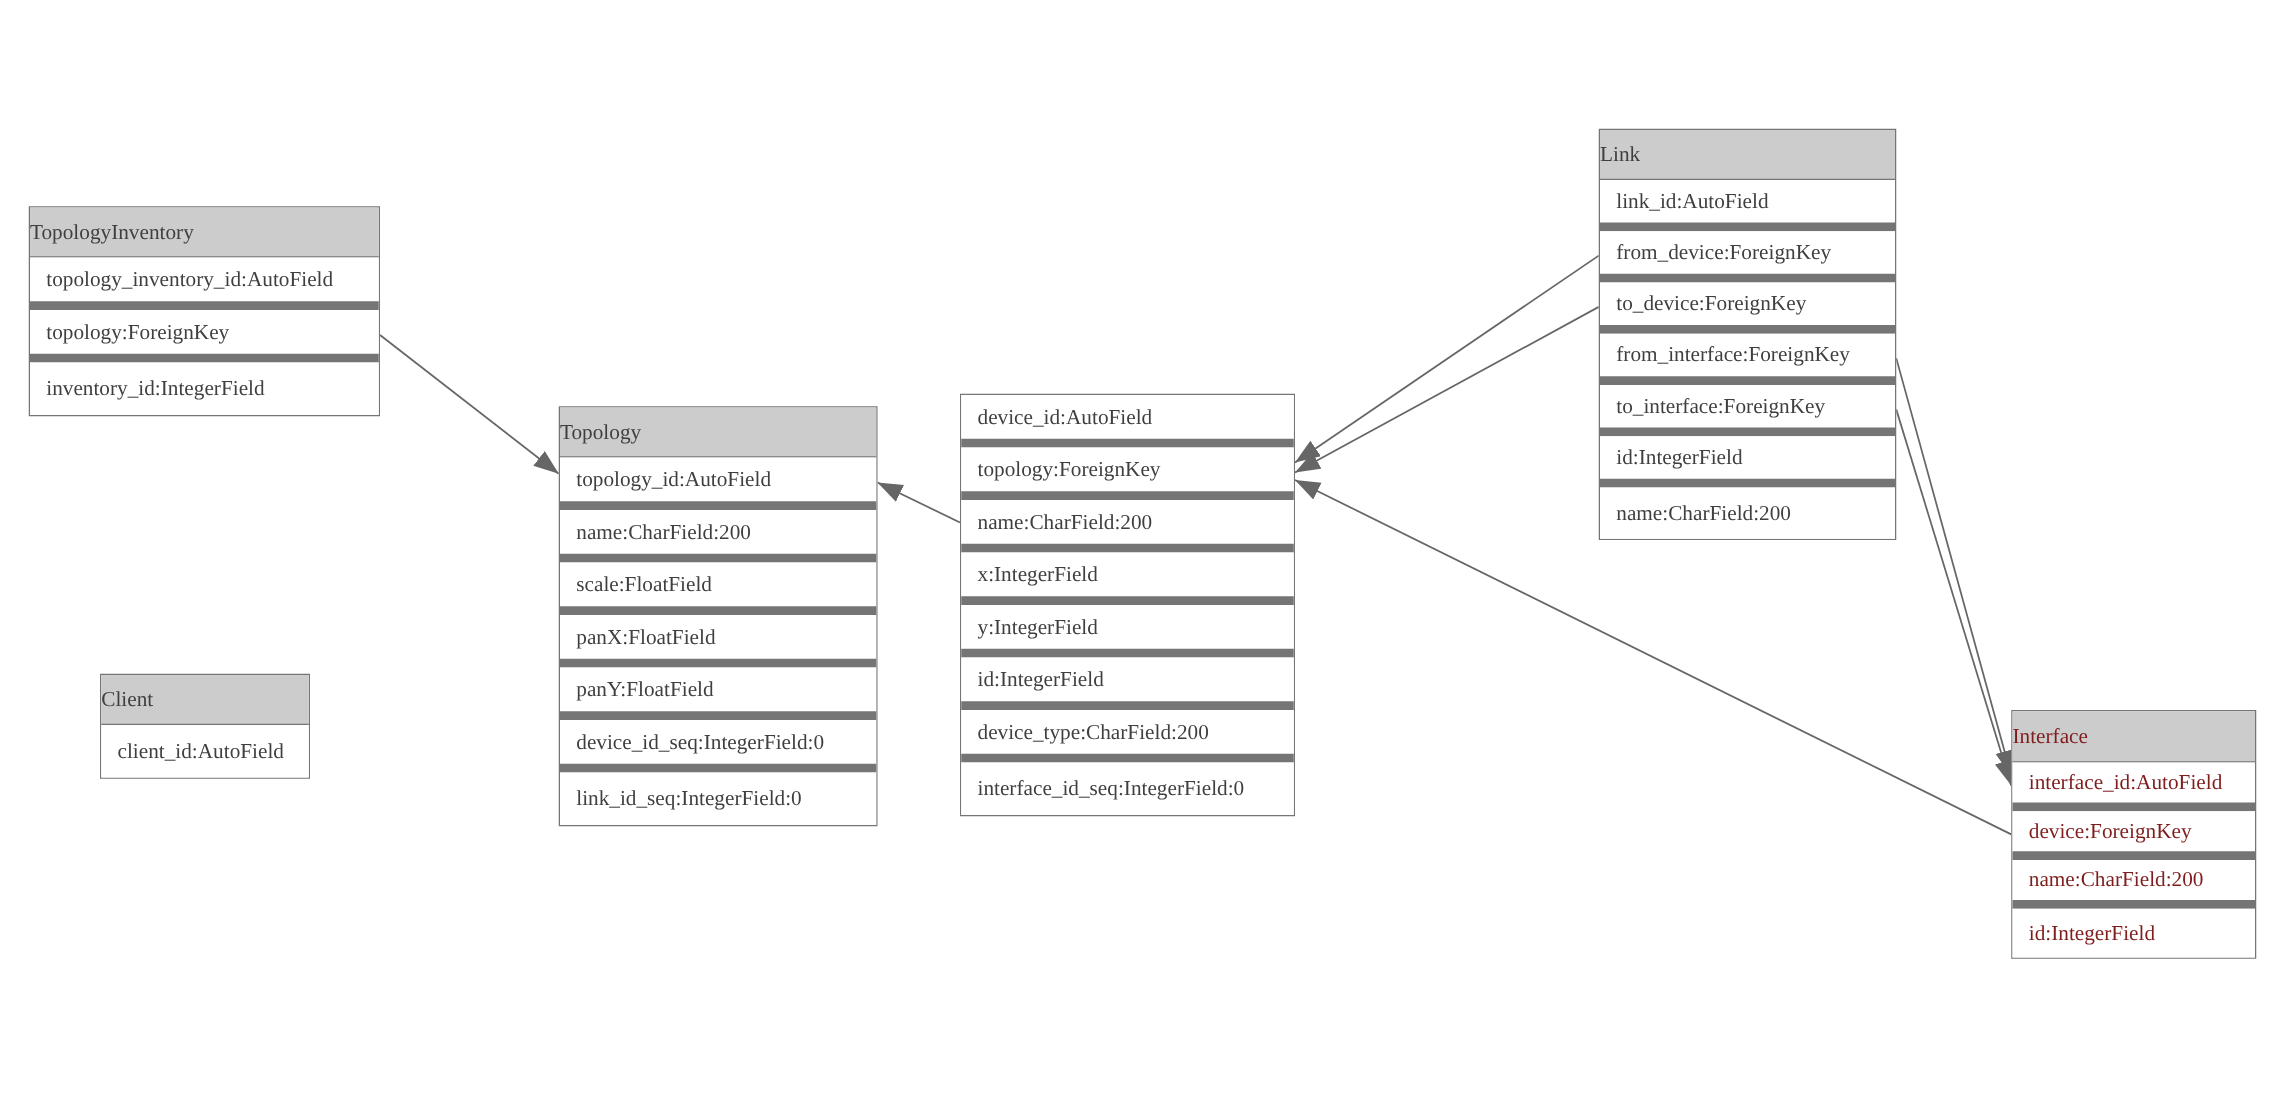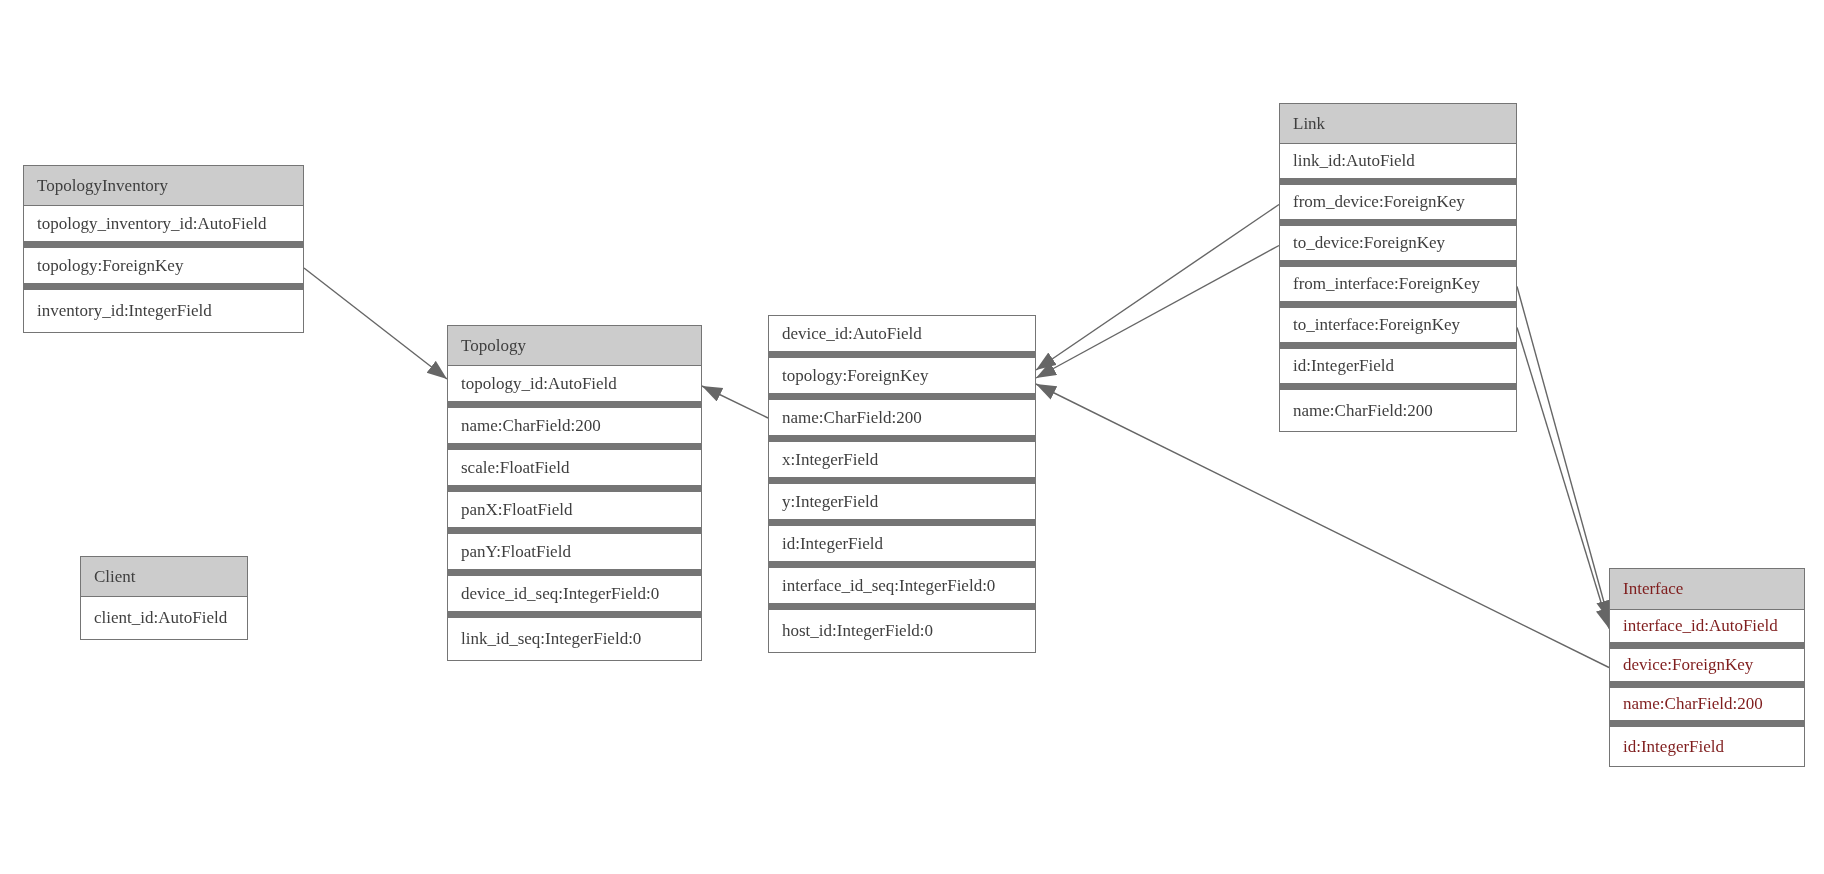--- a/index.html
+++ b/index.html
@@ -28,21 +28,20 @@
     background: #ffffff;
     border: 1px solid #757575;
     box-sizing: border-box;
     font-size: 17px;
     color: #3f3f3f;
   }
   .entity-header {
     background: #cccccc;
     border-bottom: 1px solid #757575;
     box-sizing: border-box;
-    padding-left: 13px;
     display: flex;
     align-items: center;
     white-space: nowrap;
     overflow: hidden;
   }
   .entity-row {
     background: #ffffff;
     border-bottom: 7px solid #a3a3a3;
     box-sizing: border-box;
     padding-left: 13px;
@@ -85,33 +84,33 @@
       <div class="entity" style="left: 447px; top: 325px; width: 255px; border-color: rgb(117, 117, 117); color: rgb(63, 63, 63); text-align: right;">
         <div class="entity-header" style="height: 40px; background: rgb(204, 204, 204); border-bottom-color: rgb(117, 117, 117);">Topology</div>
         <div class="entity-row" style="height: 42px; background: rgb(255, 255, 255); border-bottom-color: rgb(117, 117, 117);">topology_id:AutoField</div>
         <div class="entity-row" style="height: 42px; background: rgb(255, 255, 255); border-bottom-color: rgb(117, 117, 117);">name:CharField:200</div>
         <div class="entity-row" style="height: 42px; background: rgb(255, 255, 255); border-bottom-color: rgb(117, 117, 117);">scale:FloatField</div>
         <div class="entity-row" style="height: 42px; background: rgb(255, 255, 255); border-bottom-color: rgb(117, 117, 117);">panX:FloatField</div>
         <div class="entity-row" style="height: 42px; background: rgb(255, 255, 255); border-bottom-color: rgb(117, 117, 117);">panY:FloatField</div>
         <div class="entity-row" style="height: 42px; background: rgb(255, 255, 255); border-bottom-color: rgb(117, 117, 117);">device_id_seq:IntegerField:0</div>
         <div class="entity-row" style="height: 42px; background: rgb(255, 255, 255); border-bottom-color: rgb(117, 117, 117);">link_id_seq:IntegerField:0</div>
       </div>
-      <div class="entity" style="left: 80px; top: 556px; width: 168px; border-color: rgb(117, 117, 117); color: rgb(63, 63, 63);">
+      <div class="entity" style="left: 80px; top: 539px; width: 168px; border-color: rgb(117, 117, 117); color: rgb(63, 63, 63);">
         <div class="entity-header" style="height: 40px; background: rgb(204, 204, 204); border-bottom-color: rgb(117, 117, 117);">Client</div>
         <div class="entity-row" style="height: 42px; background: rgb(255, 255, 255); border-bottom-color: rgb(117, 117, 117);">client_id:AutoField</div>
       </div>
       <div class="entity" style="left: 768px; top: 315px; width: 268px; border-color: rgb(117, 117, 117); color: rgb(63, 63, 63);">
         <div class="entity-row" style="height: 42px; background: rgb(255, 255, 255); border-bottom-color: rgb(117, 117, 117);">device_id:AutoField</div>
         <div class="entity-row" style="height: 42px; background: rgb(255, 255, 255); border-bottom-color: rgb(117, 117, 117);">topology:ForeignKey</div>
         <div class="entity-row" style="height: 42px; background: rgb(255, 255, 255); border-bottom-color: rgb(117, 117, 117);">name:CharField:200</div>
         <div class="entity-row" style="height: 42px; background: rgb(255, 255, 255); border-bottom-color: rgb(117, 117, 117);">x:IntegerField</div>
         <div class="entity-row" style="height: 42px; background: rgb(255, 255, 255); border-bottom-color: rgb(117, 117, 117);">y:IntegerField</div>
         <div class="entity-row" style="height: 42px; background: rgb(255, 255, 255); border-bottom-color: rgb(117, 117, 117);">id:IntegerField</div>
+        <div class="entity-row" style="height: 42px; background: rgb(255, 255, 255); border-bottom-color: rgb(117, 117, 117);">device_type:CharField:200</div>
         <div class="entity-row" style="height: 42px; background: rgb(255, 255, 255); border-bottom-color: rgb(117, 117, 117);">interface_id_seq:IntegerField:0</div>
-        <div class="entity-row" style="height: 42px; background: rgb(255, 255, 255); border-bottom-color: rgb(117, 117, 117);">host_id:IntegerField:0</div>
       </div>
       <div class="entity" style="left: 1279px; top: 103px; width: 238px; border-color: rgb(117, 117, 117); color: rgb(63, 63, 63);">
         <div class="entity-header" style="height: 40px; background: rgb(204, 204, 204); border-bottom-color: rgb(117, 117, 117);">Link</div>
         <div class="entity-row" style="height: 41px; background: rgb(255, 255, 255); border-bottom-color: rgb(117, 117, 117);">link_id:AutoField</div>
         <div class="entity-row" style="height: 41px; background: rgb(255, 255, 255); border-bottom-color: rgb(117, 117, 117);">from_device:ForeignKey</div>
         <div class="entity-row" style="height: 41px; background: rgb(255, 255, 255); border-bottom-color: rgb(117, 117, 117);">to_device:ForeignKey</div>
         <div class="entity-row" style="height: 41px; background: rgb(255, 255, 255); border-bottom-color: rgb(117, 117, 117);">from_interface:ForeignKey</div>
         <div class="entity-row" style="height: 41px; background: rgb(255, 255, 255); border-bottom-color: rgb(117, 117, 117);">to_interface:ForeignKey</div>
         <div class="entity-row" style="height: 41px; background: rgb(255, 255, 255); border-bottom-color: rgb(117, 117, 117);">id:IntegerField</div>
         <div class="entity-row" style="height: 41px; background: rgb(255, 255, 255); border-bottom-color: rgb(117, 117, 117);">name:CharField:200</div>

